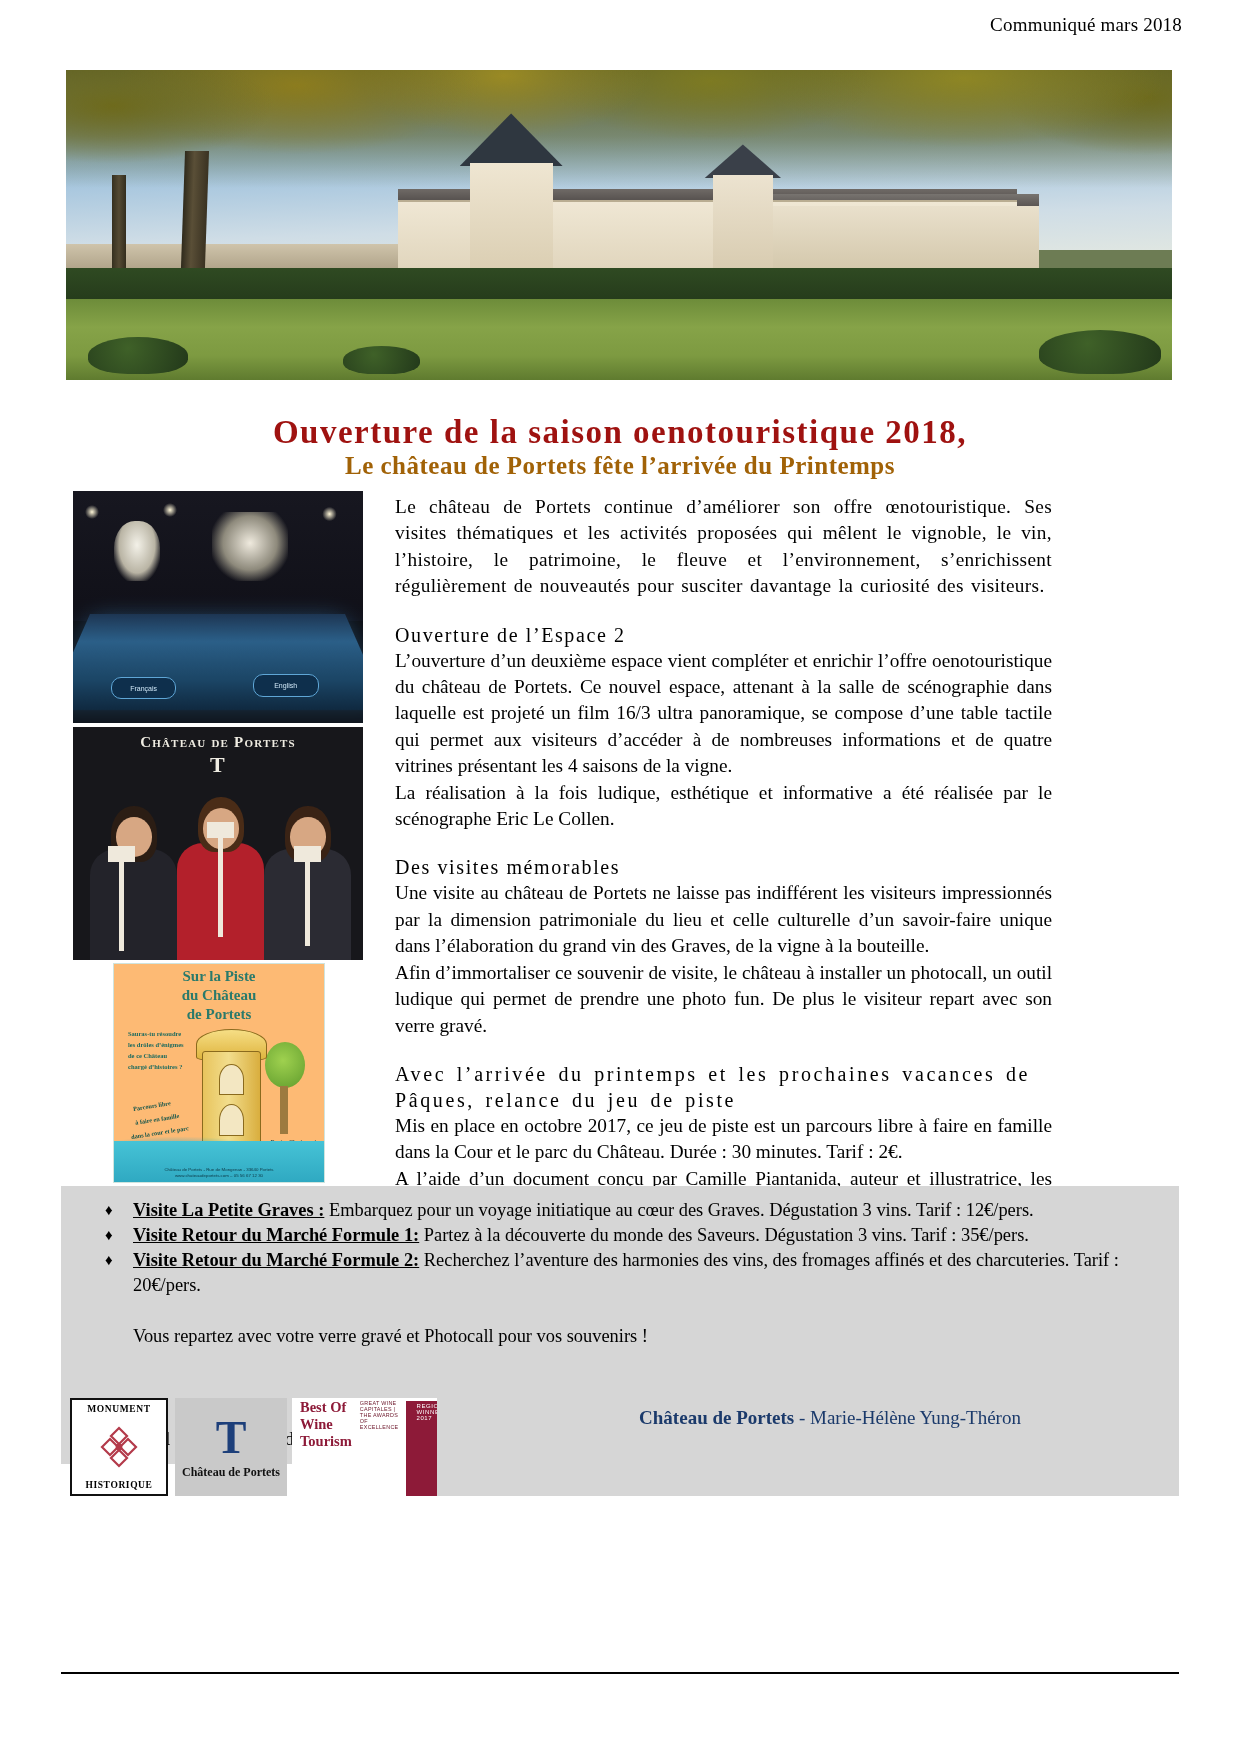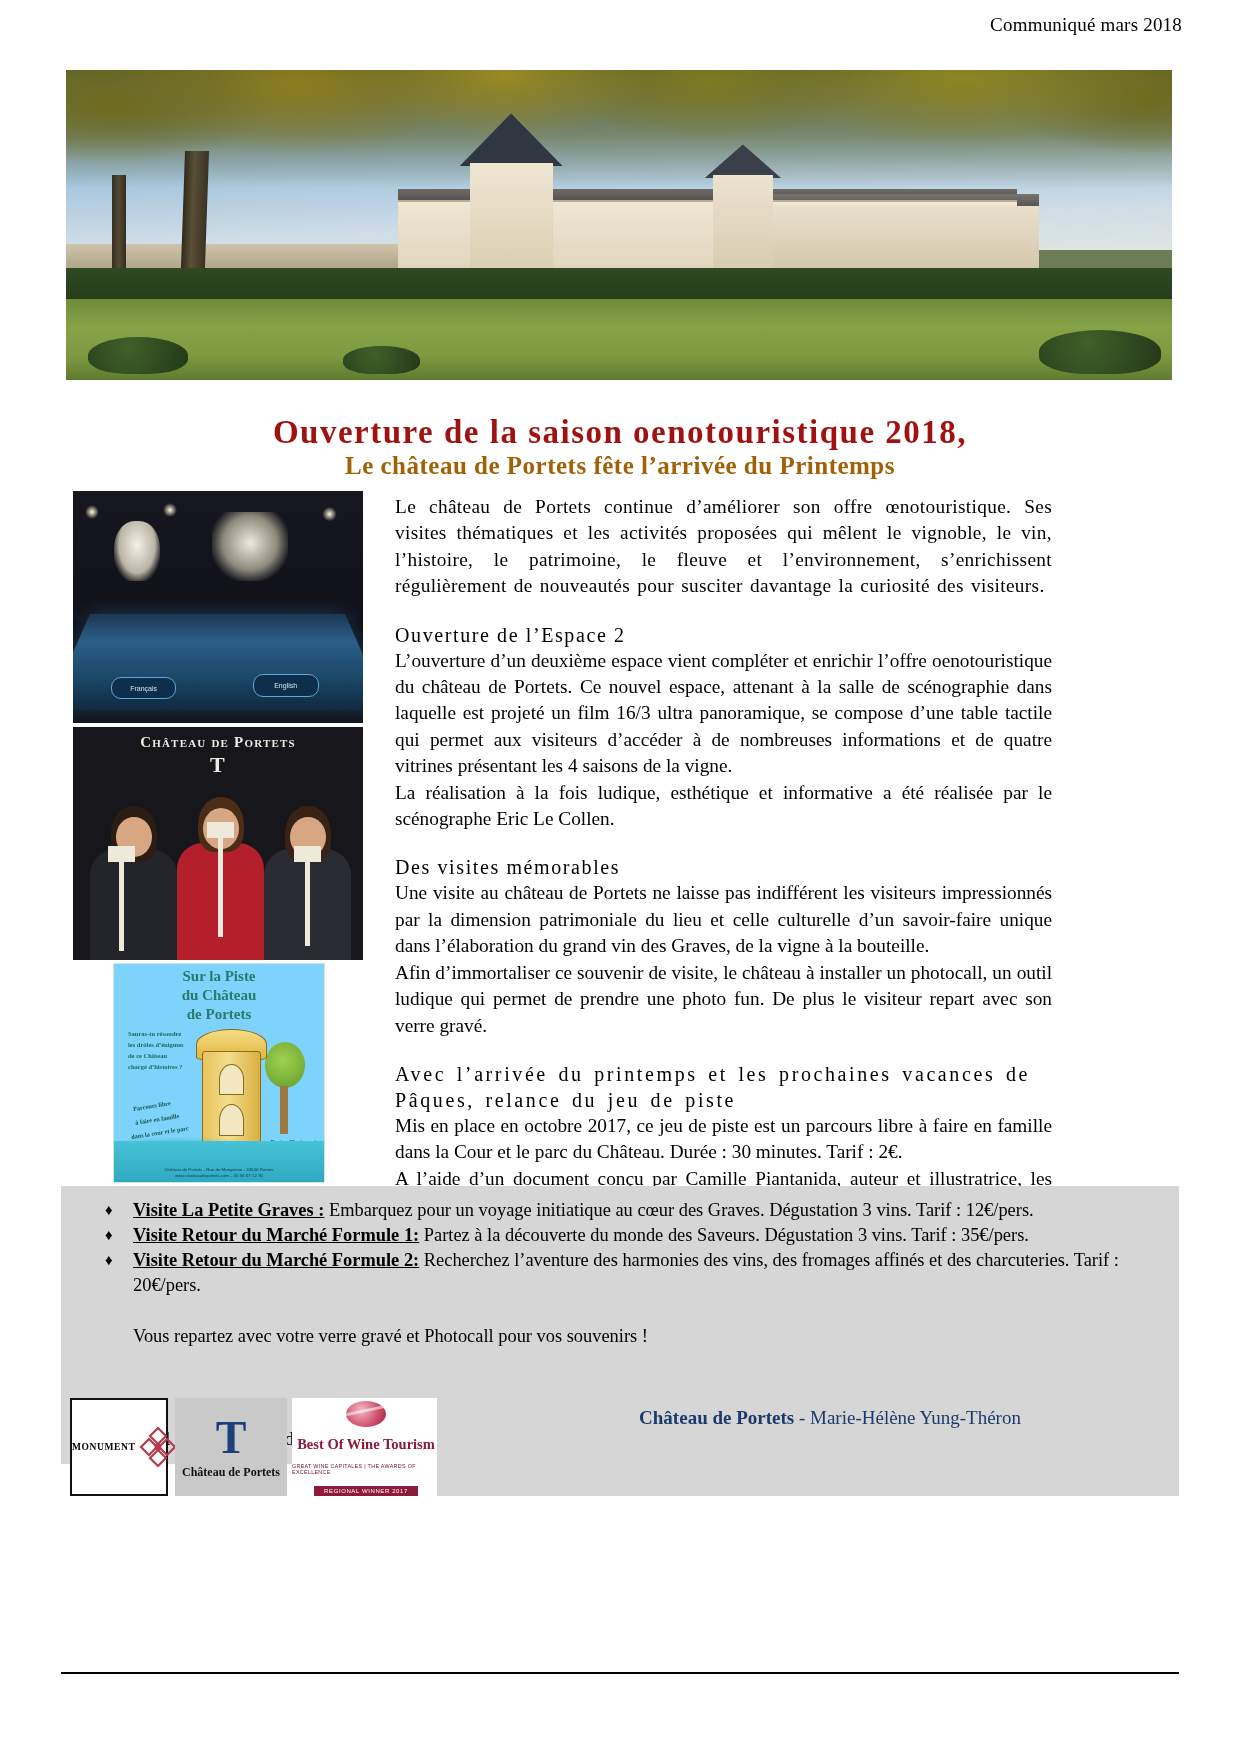--- a/index.html
+++ b/index.html
@@ -201,21 +201,21 @@
   .p-body { position:absolute; bottom:0; width:100%; border-radius: 26px 26px 0 0; }
   .p-head { position:absolute; width:42%; left:29%; border-radius:50%; background:#d7a783; }
   .p-hair { position:absolute; width:52%; left:24%; border-radius:50% 50% 36% 36%; background:#2b1d14; }
   .p-stick { position:absolute; width:5px; background:#efe9dc; }
   .p-stick::before{ content:""; position:absolute; top:-12px; left:-11px; width:27px; height:16px; background:#efe9dc;}
 
   .img-flyer {
     position: absolute;
     left: 113px; top: 963px;
     width: 210px; height: 218px;
-    background: #7dd3fc;
+    background: #fdba74;
     overflow: hidden;
     border: 1px solid #cfe4de;
   }
   .fl-t1 { position:absolute; width:100%; text-align:center; color:#2a7a6b; font-weight:bold; }
   .fl-tower {
     position:absolute; left:42%; top:40%; width:27%; height:45%;
     background: linear-gradient(90deg,#e8c45d,#f2dd8c 45%,#d9ae3e);
     border:1.5px solid #8a6a1d; border-radius: 3px;
   }
   .fl-dome {
@@ -310,21 +310,21 @@
     background:#d6d6d6;
   }
 
   
   .logo-monument {
     position: absolute;
     left: 70px; top: 1398px;
     width: 98px; height: 98px;
     border: 2px solid #111;
     background: #ffffff;
-    display: flex; flex-direction: row;
+    display: flex; flex-direction: column;
     align-items: center; justify-content: space-between;
     padding: 4px 0;
     box-sizing: border-box;
   }
   .logo-monument .lm-top, .logo-monument .lm-bot {
     font-family: "Liberation Serif", serif;
     font-size: 9.5px; font-weight: bold; letter-spacing: .6px;
   }
   .lm-glyph { width: 46px; height: 46px; position: relative; }
 
@@ -342,21 +342,21 @@
   .logo-portets .lp-n {
     font-family:"Liberation Serif", serif;
     font-size: 12px; font-weight:bold; color:#111; margin-top:4px;
   }
 
   .logo-wine {
     position: absolute;
     left: 292px; top: 1398px;
     width: 148px; height: 98px;
     background: #ffffff;
-    display:flex; flex-direction:column; align-items:center; justify-content:flex-start;gap:8px;
+    display:flex; flex-direction:row; justify-content:flex-start;gap:8px;
   }
   .lw-globe { width:40px; height:40px; border-radius:50%;
     background: radial-gradient(circle at 38% 34%, #f0b9c6 0%, #d2536f 55%, #9d1f3c 100%);
     margin-top: 3px; position:relative; overflow:hidden;}
   .lw-globe::after{content:""; position:absolute; left:-10%; top:30%; width:120%; height:10%;
     background:rgba(255,255,255,.55); transform:rotate(-12deg);}
   .lw-title { font-family:"Liberation Serif",serif; font-size:14.5px; font-weight:bold; color:#8d1a38; margin-top:1px;}
   .lw-sub { font-family:"Liberation Sans",sans-serif; font-size:5.4px; color:#6b1428; letter-spacing:.3px; margin-top:2px;}
   .lw-band { margin-top:3px; background:#8d1a38; color:#fff; font-family:"Liberation Sans",sans-serif;
     font-size:6px; padding:2px 10px; letter-spacing:.6px;}

